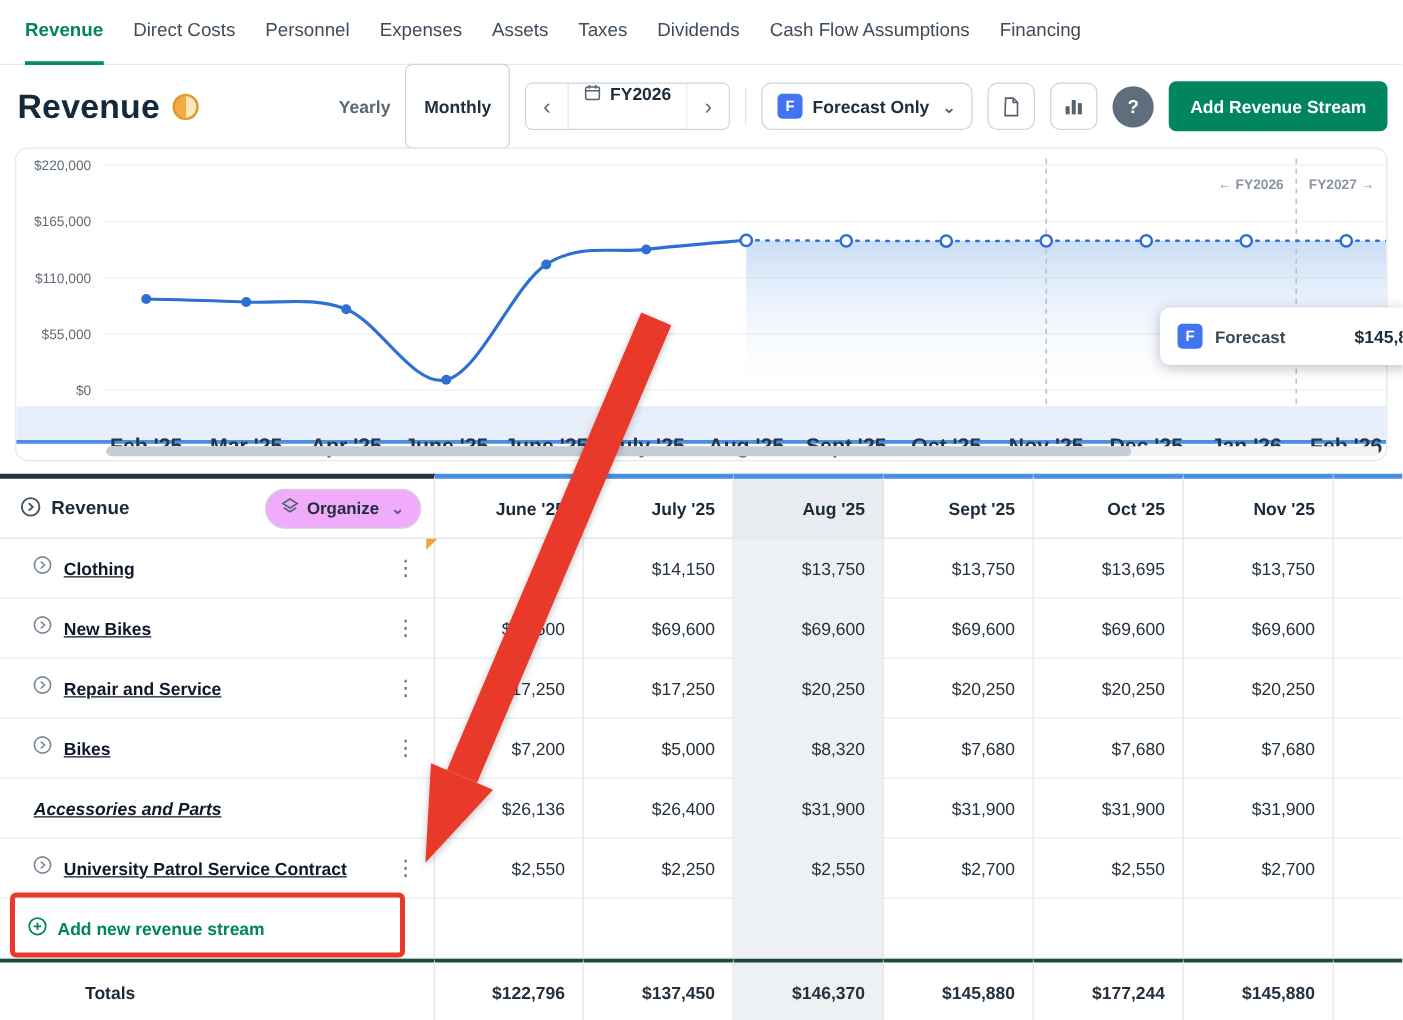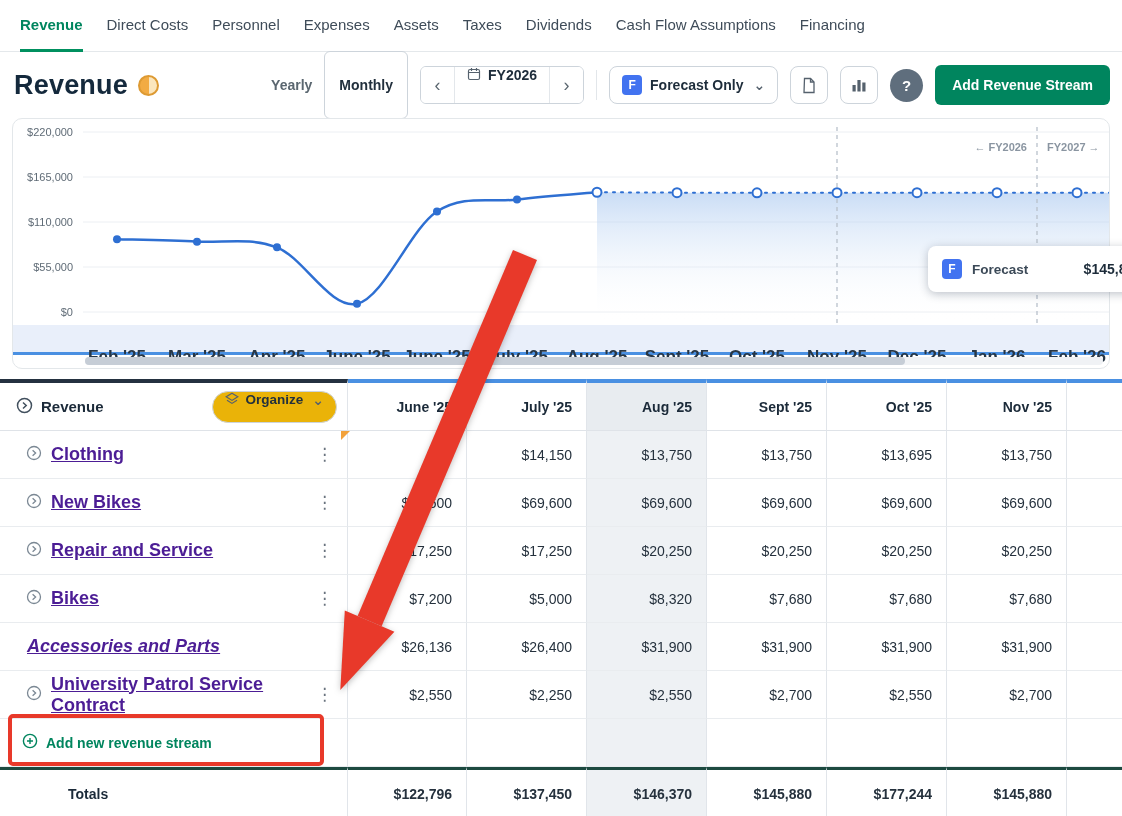--- a/index.html
+++ b/index.html
@@ -74,27 +74,27 @@
     border-bottom:1px solid #e9ecef; overflow:hidden; }
   .trow .cell:last-child { border-right:none; }
   .val { justify-content:flex-end; padding-right:14px; font-size:14px; color:#25313d; }
   .hl { background:#eef1f4; }
   .thead > .cell { border-top:4px solid #4a90e2; font-weight:700; font-size:14px; color:#1b2a39;
     border-bottom:1px solid #dfe3e8; }
   .thead > .head-left { border-top-color:#243140; }
   .thead .hl { background:#e8ecf0; }
   .head-left { gap:8px; padding-left:16px; }
   .ttitle { font-size:15px; font-weight:700; color:#1b2a39; }
-  .organize { margin-left:auto; margin-right:10px; display:flex; gap:7px;
-    border:1px solid #cdd4db; border-radius:16px; height:32px; padding:0 12px; background:#eab308;
+  .organize { margin-left:auto; margin-right:10px; display:flex; align-items:center; gap:7px;
+    border:1px solid #cdd4db; border-radius:16px; height:32px; padding:0 12px; background:#f0abfc;
     font-size:13.5px; font-weight:600; color:#22303d; cursor:pointer;
     font-family:"Liberation Sans","DejaVu Sans",sans-serif; }
   .namecell { gap:9px; padding-left:26px; }
   .namecell.noicon { padding-left:27px;font-style:italic; }
-  .rowlink { color:#4c1d95; font-weight:600; font-size:18px; text-decoration:underline; cursor:pointer; }
+  .rowlink { color:#0f172a; font-weight:600; font-size:14px; text-decoration:underline; cursor:pointer; }
   .kebab { margin-left:auto; padding-right:14px; color:#69737e; font-size:17px; cursor:pointer; }
   .addcell { gap:8px; padding-left:22px; color:#00855e; font-weight:600; font-size:14px; cursor:pointer; }
   .totals > .cell { border-top:3px solid #1d4a40; font-weight:700; border-bottom:none; }
   .totlabel { padding-left:68px; font-size:14px; color:#1b2a39; }
 
   
   .annot-arrow { position:absolute; left:0; top:0; z-index:70; pointer-events:none;
     filter:drop-shadow(0 2px 3px rgba(0,0,0,.25)); }
   .annot-box { position:absolute; left:8px; top:714px; width:316px; height:52px;
     border:4px solid #e8392a; border-radius:5px; z-index:70; pointer-events:none; }

